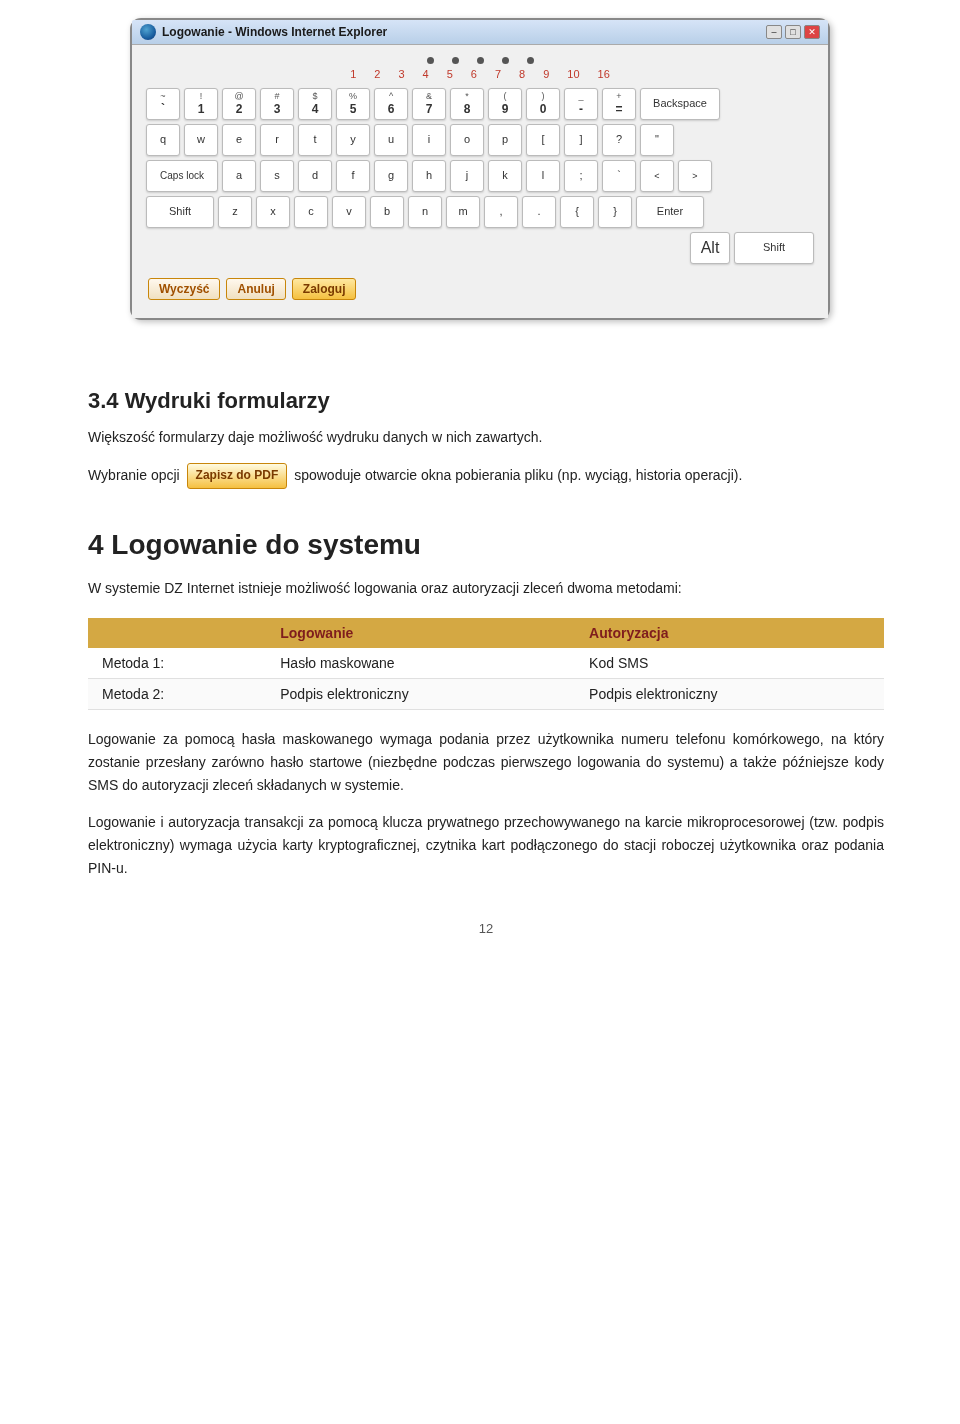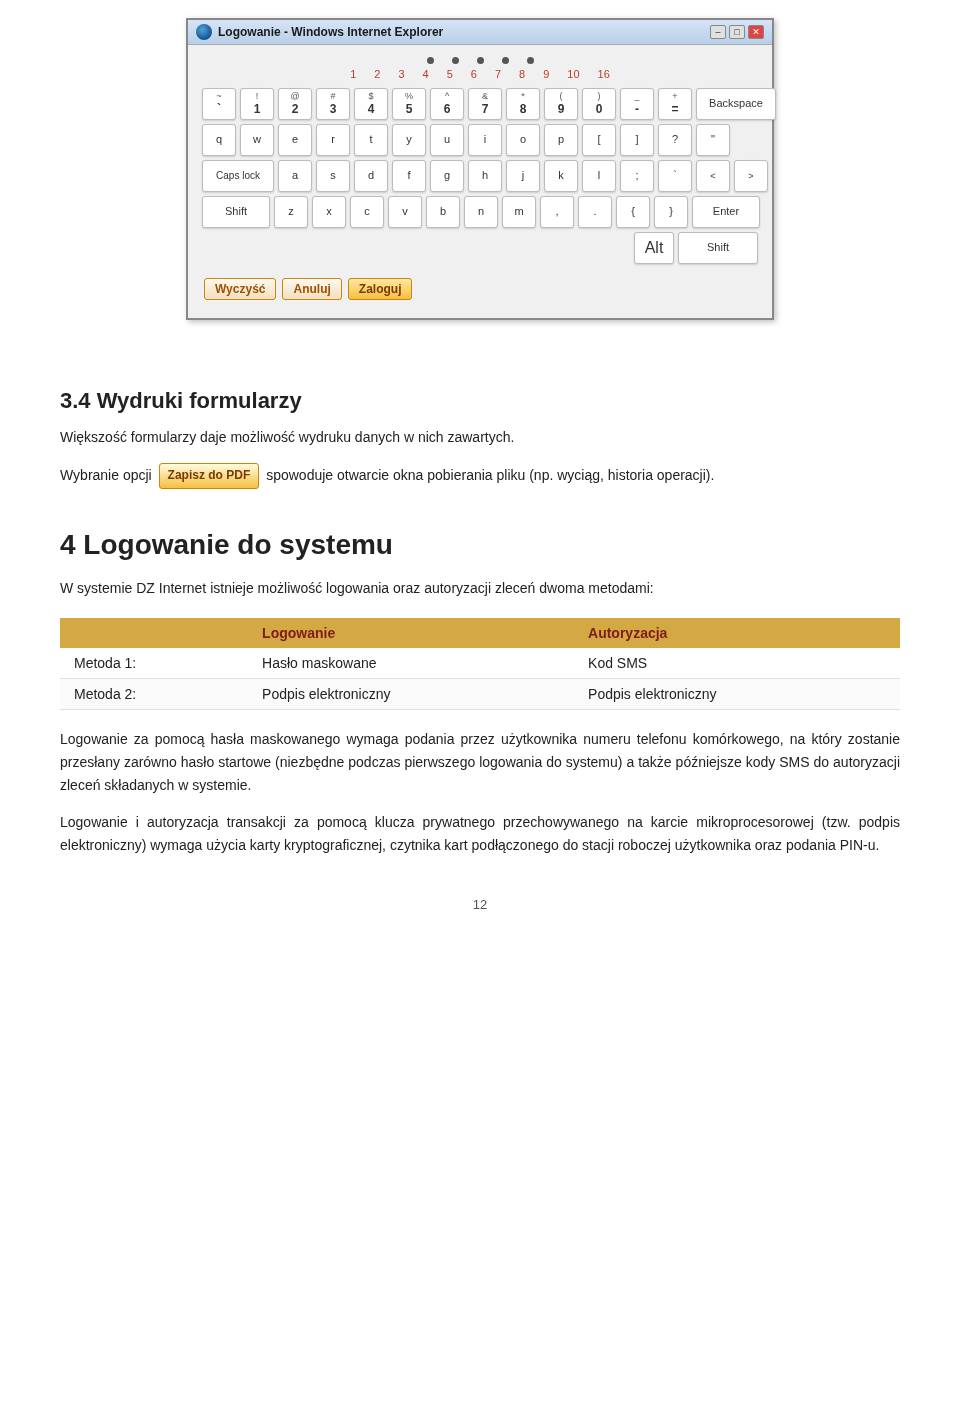--- a/index.html
+++ b/index.html
@@ -8,23 +8,23 @@
       font-family: Arial, sans-serif;
       font-size: 14px;
       color: #222;
       width: 960px;
       min-height: 1424px;
     }
 
     
     .browser-window {
       margin: 18px auto;
-      width: 588px;
+      width: 700px;
       border: 2px solid #888;
-      border-radius: 0;
+      border-radius: 11px;
       box-shadow: 2px 2px 6px rgba(0,0,0,0.25);
       background: #f0f0f0;
     }
     .browser-titlebar {
       background: linear-gradient(to bottom, #d6e4f7 0%, #b8cfe8 100%);
       padding: 4px 8px;
       display: flex;
       align-items: center;
       gap: 6px;
       border-bottom: 1px solid #aaa;
@@ -137,21 +137,22 @@
       cursor: pointer;
     }
     .kb-btn.active {
       background: linear-gradient(to bottom, #ffe8a0, #f5c040);
       border-color: #c8860a;
       color: #7a3a00;
     }
 
     
     .page-content {
-      padding: 20px 60px 40px;
+      padding: 20px 76px 40px;
+      margin-left: 12px;
     }
 
     .section-heading-34 {
       font-size: 22px;
       font-weight: bold;
       margin: 30px 0 12px;
     }
     .section-heading-4 {
       font-size: 28px;
       font-weight: bold;

